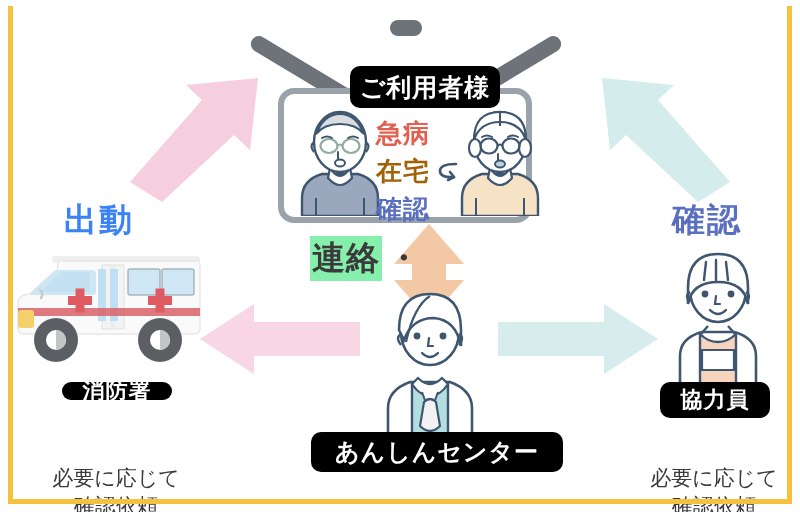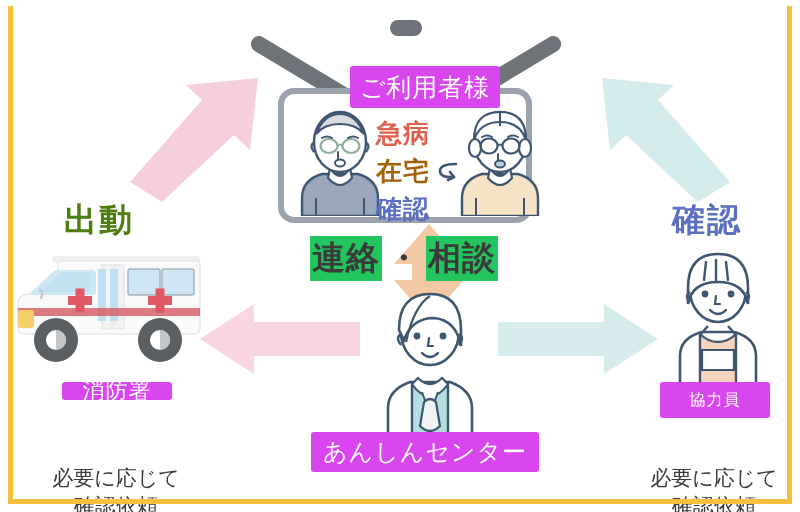--- a/index.html
+++ b/index.html
@@ -82,24 +82,24 @@
     top: 2px;
     width: 32px;
     height: 16px;
     background: #6d7379;
     border-radius: 9px;
   }
 
   
   .badge {
     position: absolute;
-    background: #d946ef;
+    background: #000000;
     color: #ffffff;
-    border-radius: 3px;
-    font-weight: normal;
+    border-radius: 10px;
+    font-weight: bold;
     display: flex;
     align-items: center;
     justify-content: center;
     letter-spacing: 1px;
     white-space: nowrap;
   }
   #badge-user {
     left: 92px;
     top: 48px;
     width: 150px;
@@ -159,21 +159,21 @@
     top: 236px;
     font-size: 33px;
     font-weight: bold;
     color: #3a3a3a;
     letter-spacing: 1px;
     z-index: 8;
     display: flex;
     align-items: center;
   }
   #renraku-text .seg {
-    background: #22c55e;
+    background: #86efac;
     padding: 0 2px;
   }
   #renraku-text .dot {
     width: 44px;
     text-align: center;
     font-size: 33px;
     color: #3a3a3a;
   }
 
   
@@ -206,27 +206,27 @@
     width: 110px;
     height: 18px;
     font-size: 22px;
     position: absolute;
   }
   #badge-helper {
     left: 660px;
     top: 382px;
     width: 110px;
     height: 36px;
-    font-size: 16px;
+    font-size: 22px;
     position: absolute;
   }
   #badge-center {
     left: 311px;
     top: 432px;
-    width: 228px;
+    width: 252px;
     height: 40px;
     font-size: 24px;
     position: absolute;
     z-index: 9;
   }
 
   .caption {
     position: absolute;
     text-align: center;
     font-size: 21px;
@@ -316,24 +316,23 @@
     <div id="word-kyubyo" style="color: rgb(226, 96, 79); font-family: Liberation Mono, monospace;">急病</div>
     <div id="word-zaitaku" style="color: #a16207;">在宅</div>
     <div id="word-kakunin" style="color: rgb(90, 111, 192);">確認</div>
 
     <div class="badge" id="badge-user">ご利用者様</div>
   </div>
 
   <div id="renraku-text">
     <span class="seg">連絡</span>
     <span class="dot">・</span>
-    <span class="seg">相談</span>
   </div>
 
-  <div id="heading-shutsudo" style="color: #4d7c0f;">出動</div>
+  <div id="heading-shutsudo" style="color: #3b82f6;">出動</div>
 
   <svg id="ambulance" width="196" height="120" viewBox="0 0 196 120">
     <rect x="42" y="4" width="148" height="7" rx="3" fill="#efefef"></rect>
     <path d="M8 76 L8 50 Q8 44 18 42 L44 40 L48 12 Q48 9 52 9 L186 9 Q190 9 190 13 L190 76 Q190 82 184 82 L14 82 Q8 82 8 76 Z" fill="#fafafa" stroke="#e8e8e8" stroke-width="1.5"></path>
     <path d="M46 18 L82 18 Q86 18 86 22 L86 40 Q86 43 82 43 L22 43 Q19 43 21 40 L44 19 Z" fill="#cfe6f5"></path>
     <path d="M52 20 L80 20 L80 40 L30 40 Z" fill="#bcdcf0" opacity="0.55"></path>
     <rect x="118" y="17" width="32" height="26" rx="2" fill="#cfe6f5" stroke="#a8b5bd" stroke-width="1.5"></rect>
     <rect x="152" y="17" width="32" height="26" rx="2" fill="#cfe6f5" stroke="#a8b5bd" stroke-width="1.5"></rect>
     <rect x="92" y="13" width="10" height="64" fill="#f3f3f3" stroke="#e0e0e0" stroke-width="1"></rect>
     <rect x="104" y="13" width="10" height="64" fill="#f3f3f3" stroke="#e0e0e0" stroke-width="1"></rect>

